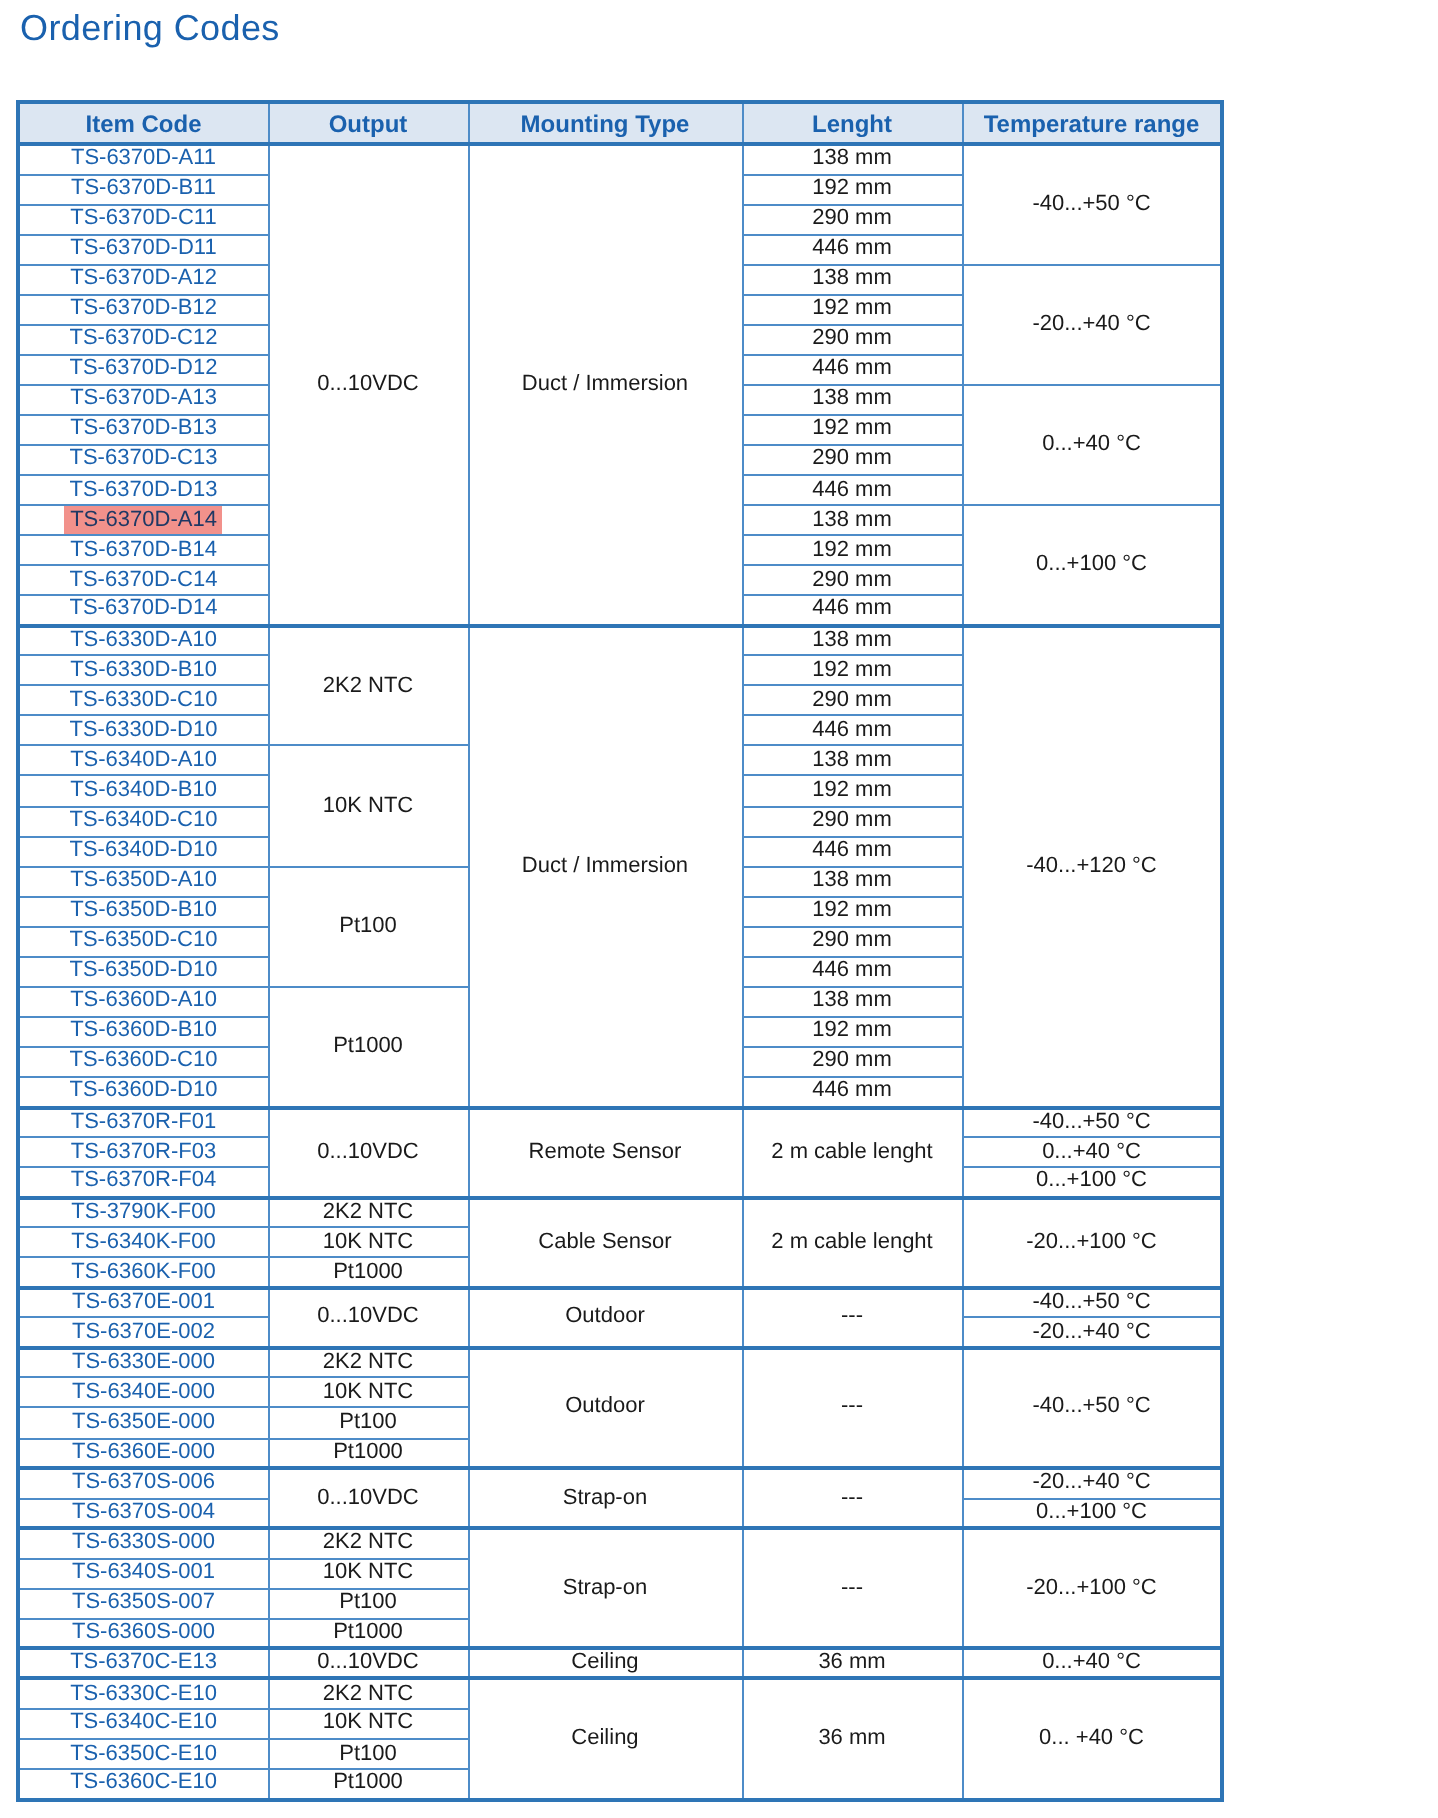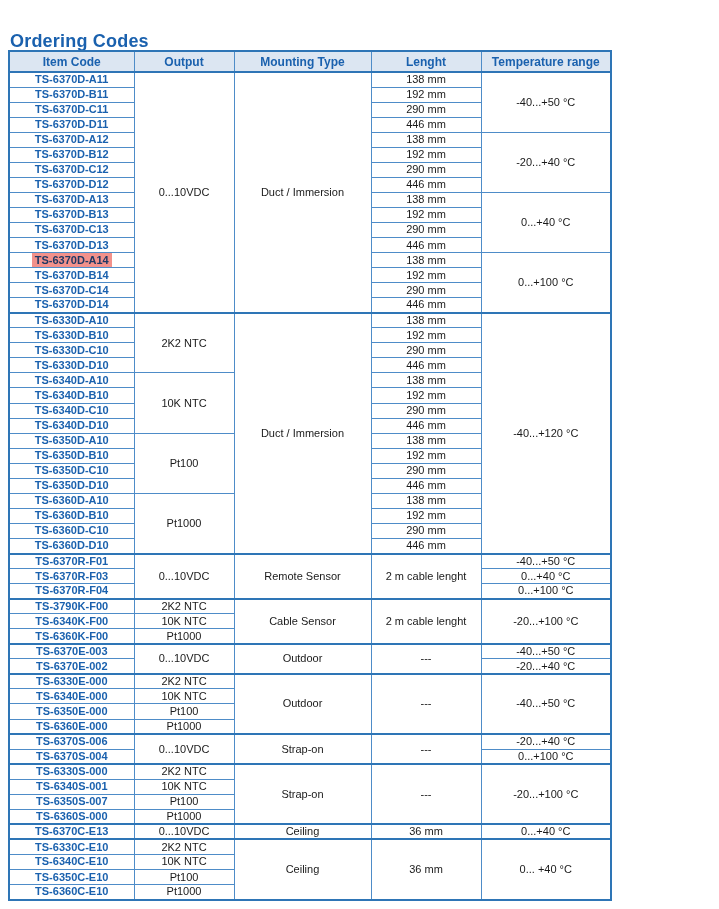--- a/index.html
+++ b/index.html
@@ -14,23 +14,22 @@
   * { margin: 0; padding: 0; box-sizing: border-box; }
   html, body {
     width: 719px; height: 909px;
     background: #ffffff;
     font-family: "Liberation Sans", sans-serif;
     overflow: hidden;
   }
   .page { position: relative; width: 719px; height: 909px; }
   .page-title {
     position: absolute; left: 10px; top: 4px;
-    font-size: 18px; font-weight: bold; color: var(--accent);
+    font-size: 18px; font-weight: normal; color: var(--accent);
     letter-spacing: 0.2px;
-    margin-top: 27px;
   }
   table.ordering {
     position: absolute; left: 8px; top: 50px;
     width: 602px; height: 836px;
     border-collapse: collapse; table-layout: fixed;
     border: 2px solid var(--section-border);
   }
   table.ordering th, table.ordering td {
     border: 1px solid var(--border);
     text-align: center; vertical-align: middle;
@@ -42,21 +41,21 @@
     color: var(--accent);
     font-size: 12px; font-weight: bold;
     border-bottom: 2px solid var(--section-border);
   }
   table.ordering tbody td {
     height: 15.05px;
     font-size: 11px; color: var(--text);
     line-height: 1;
   }
   table.ordering tbody td.code {
-    font-weight: bold; color: var(--accent);
+    font-weight: normal; color: var(--accent);
   }
   table.ordering tbody tr.section-start td {
     border-top: 2px solid var(--section-border);
   }
   .highlight {
     background: var(--highlight-bg);
     color: var(--highlight-text);
     padding: 1px 3px;
   }
 </style>
@@ -247,21 +246,21 @@
         </tr>
         <tr>
           <td class="code">TS-6340K-F00</td>
           <td rowspan="1">10K NTC</td>
         </tr>
         <tr>
           <td class="code">TS-6360K-F00</td>
           <td rowspan="1">Pt1000</td>
         </tr>
         <tr class="section-start">
-          <td class="code">TS-6370E-003</td>
+          <td class="code">TS-6370E-001</td>
           <td rowspan="2">0...10VDC</td>
           <td rowspan="2">Outdoor</td>
           <td rowspan="2">---</td>
           <td rowspan="1">-40...+50 °C</td>
         </tr>
         <tr>
           <td class="code">TS-6370E-002</td>
           <td rowspan="1">-20...+40 °C</td>
         </tr>
         <tr class="section-start">

